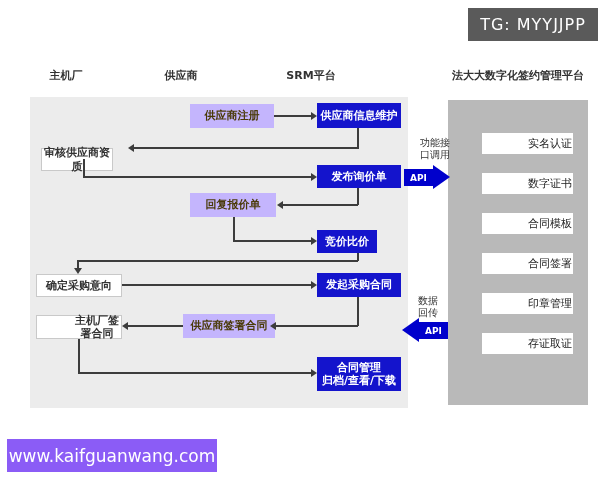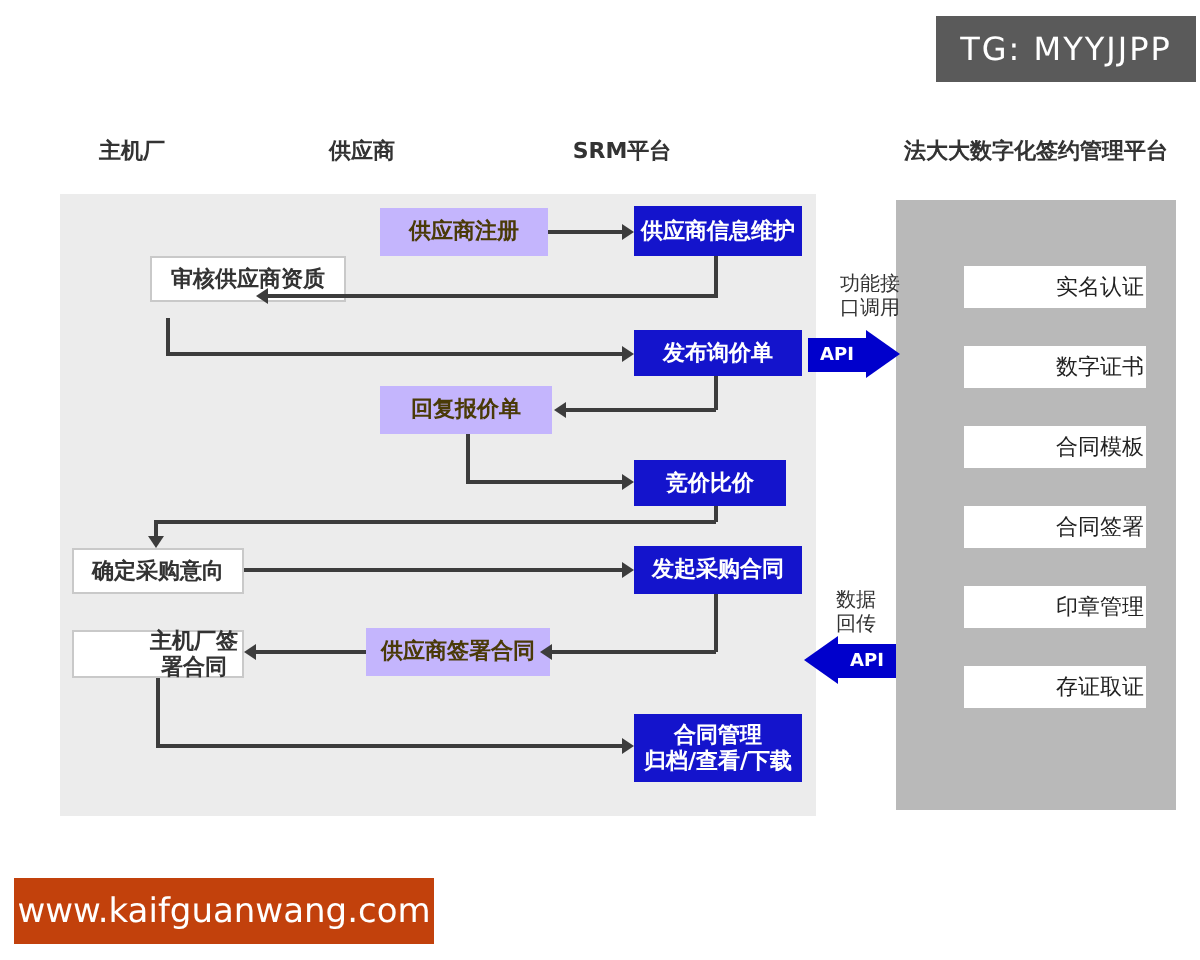--- a/index.html
+++ b/index.html
@@ -2,21 +2,21 @@
 <html><head>
 <meta charset="utf-8">
 <style>
   * { margin:0; padding:0; box-sizing:border-box; }
   html,body { width:600px; height:480px; }
   body { font-family:"DejaVu Sans","Liberation Sans",sans-serif; background:#ffffff; position:relative; overflow:hidden; }
   .abs { position:absolute; }
 
   .badge { background:#5a5a5a; color:#fff; font-size:16px; letter-spacing:1px;
            display:flex; align-items:center; justify-content:center; }
-  .watermark { background:#c2410c; color:#fff; font-size:17px;
+  .watermark { background:#8b5cf6; color:#fff; font-size:17px;
            display:flex; align-items:center; justify-content:center; }
 
   .col-header { font-size:11px; font-weight:bold; color:#333; text-align:center; }
 
   .flow-bg { background:#ececec; }
   .panel-bg { background:#b9b9b9; }
 
   .fbox { font-size:11px; font-weight:bold; text-align:center;
           display:flex; align-items:center; justify-content:center; line-height:1.2; }
   .yellow { background:#c4b5fd; color:#4a3a08; }
@@ -46,24 +46,24 @@
 <div class="abs col-header" style="left:36px;  top:68px; width:60px;">主机厂</div>
 <div class="abs col-header" style="left:151px; top:68px; width:60px;">供应商</div>
 <div class="abs col-header" style="left:276px; top:68px; width:70px;">SRM平台</div>
 <div class="abs col-header" style="left:448px; top:68px; width:140px;">法大大数字化签约管理平台</div>
 
 <div class="abs flow-bg" style="left:30px;  top:97px;  width:378px; height:311px;"></div>
 <div class="abs panel-bg" style="left:448px; top:100px; width:140px; height:305px;"></div>
 
 <div class="abs fbox yellow" style="left:190px; top:104px; width:84px; height:24px;">供应商注册</div>
 <div class="abs fbox blue" style="left:317px; top:103px; width:84px; height:25px;">供应商信息维护</div>
-<div class="abs fbox whitebox" style="left:41px;  top:128px; width:98px; height:23px;margin-left:34px;">审核供应商资质</div>
+<div class="abs fbox whitebox" style="left:41px;  top:148px; width:72px; height:23px;">审核供应商资质</div>
 <div class="abs fbox blue" style="left:317px; top:165px; width:84px; height:23px;">发布询价单</div>
 <div class="abs fbox yellow" style="left:190px; top:193px; width:86px; height:24px;">回复报价单</div>
-<div class="abs fbox blue" style="left:317px; top:230px; width:76px; height:23px;">竞价比价</div>
+<div class="abs fbox blue" style="left:317px; top:230px; width:60px; height:23px;">竞价比价</div>
 <div class="abs fbox whitebox" style="left:36px;  top:274px; width:86px; height:23px;">确定采购意向</div>
 <div class="abs fbox blue" style="left:317px; top:273px; width:84px; height:24px;">发起采购合同</div>
 <div class="abs fbox whitebox" style="left:36px;  top:315px; width:86px; height:24px;padding-left:36px;">主机厂签署合同</div>
 <div class="abs fbox yellow" style="left:183px; top:314px; width:92px; height:24px;">供应商签署合同</div>
 <div class="abs fbox blue" style="left:317px; top:357px; width:84px; height:34px; flex-direction:column;">
   <div>合同管理</div>
   <div>归档/查看/下载</div>
 </div>
 
 <div class="abs api-note" style="left:420px; top:137px; width:59px;">

